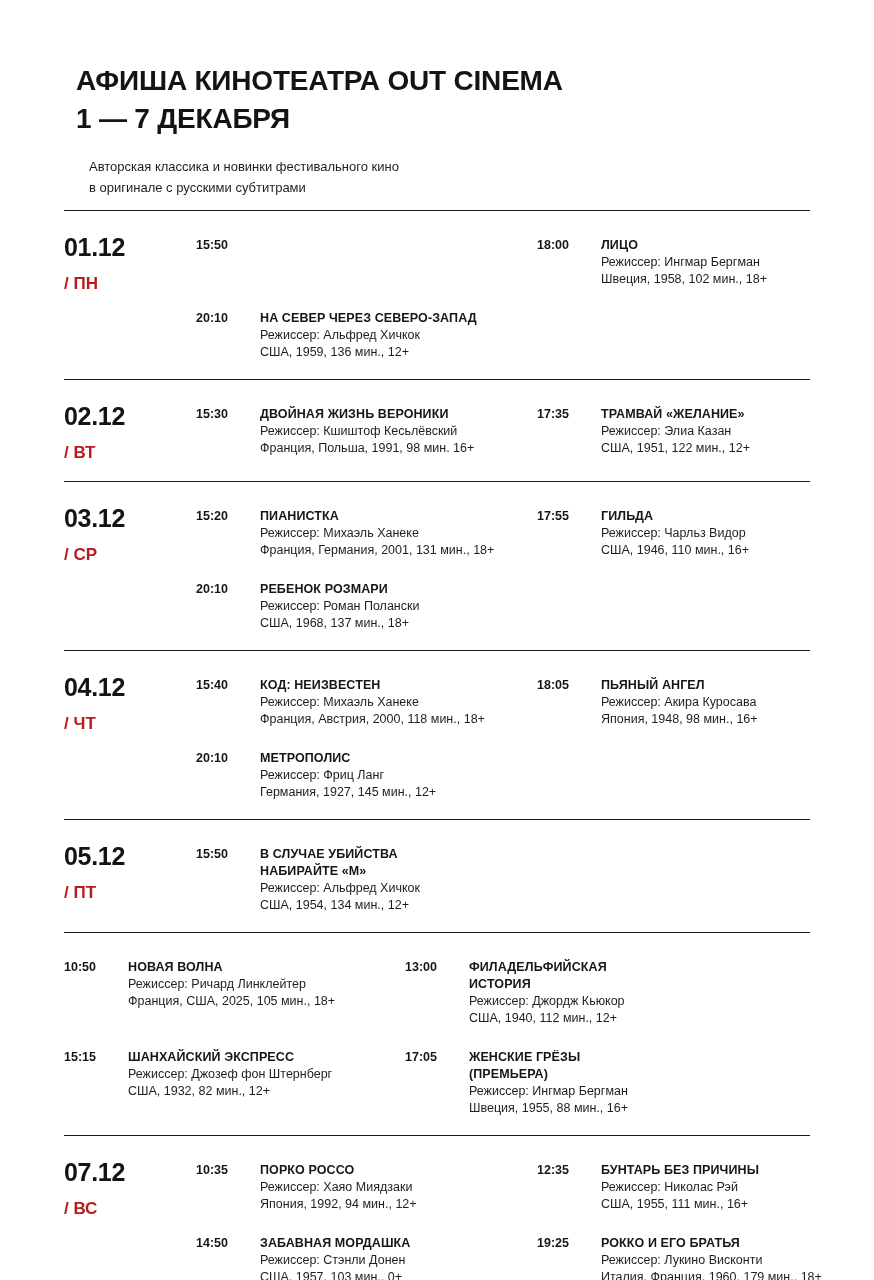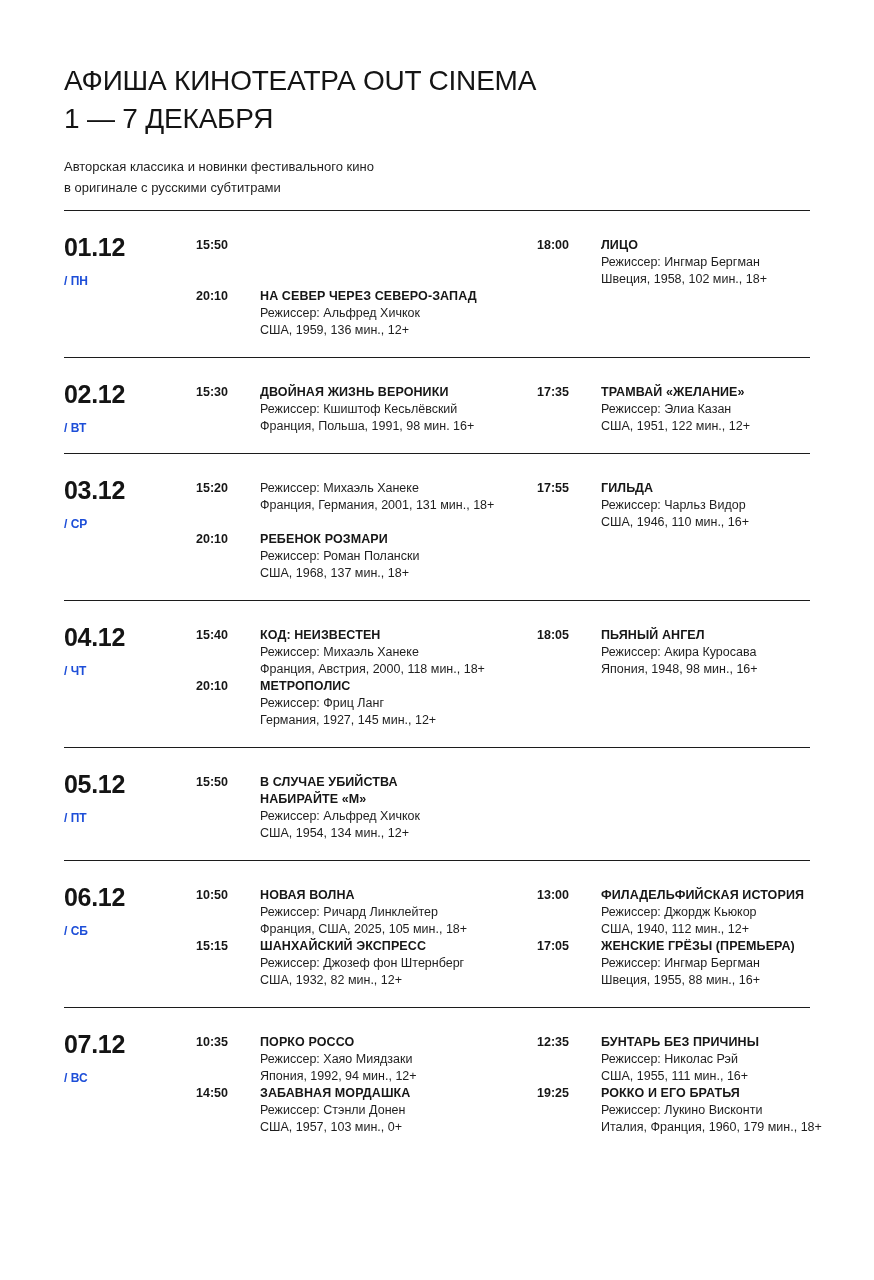--- a/index.html
+++ b/index.html
@@ -11,54 +11,57 @@
   }
   .page {
     width: 874px;
     min-height: 1280px;
     background: #ffffff;
     padding: 62px 64px 40px 64px;
   }
   .main-title {
     font-size: 28px;
     line-height: 1.36;
-    font-weight: 400;
+    font-weight: 700;
     letter-spacing: -0.2px;
     color: #141414;
+    margin-left: 12px;
   }
   .subtitle {
     margin-top: 18px;
     font-size: 13px;
     line-height: 1.62;
     color: #1e1e1e;
+    margin-left: 25px;
   }
   .schedule { margin-top: 12px; }
   .day {
     display: grid;
     grid-template-columns: 132px 1fr;
     border-top: 1.5px solid #1c1c1c;
     padding: 26px 0 18px 0;
   }
   .day-date {
     font-size: 25px;
     line-height: 1;
     font-weight: 700;
     letter-spacing: -0.3px;
     color: #141414;
     margin-top: -2px;
   }
   .day-weekday {
     margin-top: 14px;
-    font-size: 12px;
-    font-weight: 700;
-    color: #1d4ed8;
+    font-size: 17px;
+    font-weight: 700;
+    color: #b91c1c;
   }
   .screenings {
     display: grid;
     grid-template-columns: 341px 1fr;
+    row-gap: 22px;
     align-items: start;
   }
   .screening {
     display: grid;
     grid-template-columns: 64px 1fr;
     align-items: start;
   }
   .time {
     font-size: 12.5px;
     font-weight: 700;
@@ -154,20 +157,21 @@
 
   <section class="day">
     <div class="day-col">
       <div class="day-date">03.12</div>
       <div class="day-weekday">/ СР</div>
     </div>
     <div class="screenings">
   <div class="screening">
     <div class="time">15:20</div>
     <div class="info">
+      <div class="movie-title">ПИАНИСТКА</div>
       <div class="movie-title2"></div>
       <div class="movie-director">Режиссер: Михаэль Ханеке</div>
       <div class="movie-details">Франция, Германия, 2001, 131 мин., 18+</div>
     </div>
   </div>
 
   <div class="screening">
     <div class="time">17:55</div>
     <div class="info">
       <div class="movie-title">ГИЛЬДА</div>
@@ -239,24 +243,20 @@
       <div class="movie-title">В СЛУЧАЕ УБИЙСТВА</div>
       <div class="movie-title2">НАБИРАЙТЕ «М»</div>
       <div class="movie-director">Режиссер: Альфред Хичкок</div>
       <div class="movie-details">США, 1954, 134 мин., 12+</div>
     </div>
   </div>
 </div>
   </section>
 
   <section class="day">
-    <div class="day-col">
-      <div class="day-date">06.12</div>
-      <div class="day-weekday">/ СБ</div>
-    </div>
     <div class="screenings">
   <div class="screening">
     <div class="time">10:50</div>
     <div class="info">
       <div class="movie-title">НОВАЯ ВОЛНА</div>
       <div class="movie-title2"></div>
       <div class="movie-director">Режиссер: Ричард Линклейтер</div>
       <div class="movie-details">Франция, США, 2025, 105 мин., 18+</div>
     </div>
   </div>

